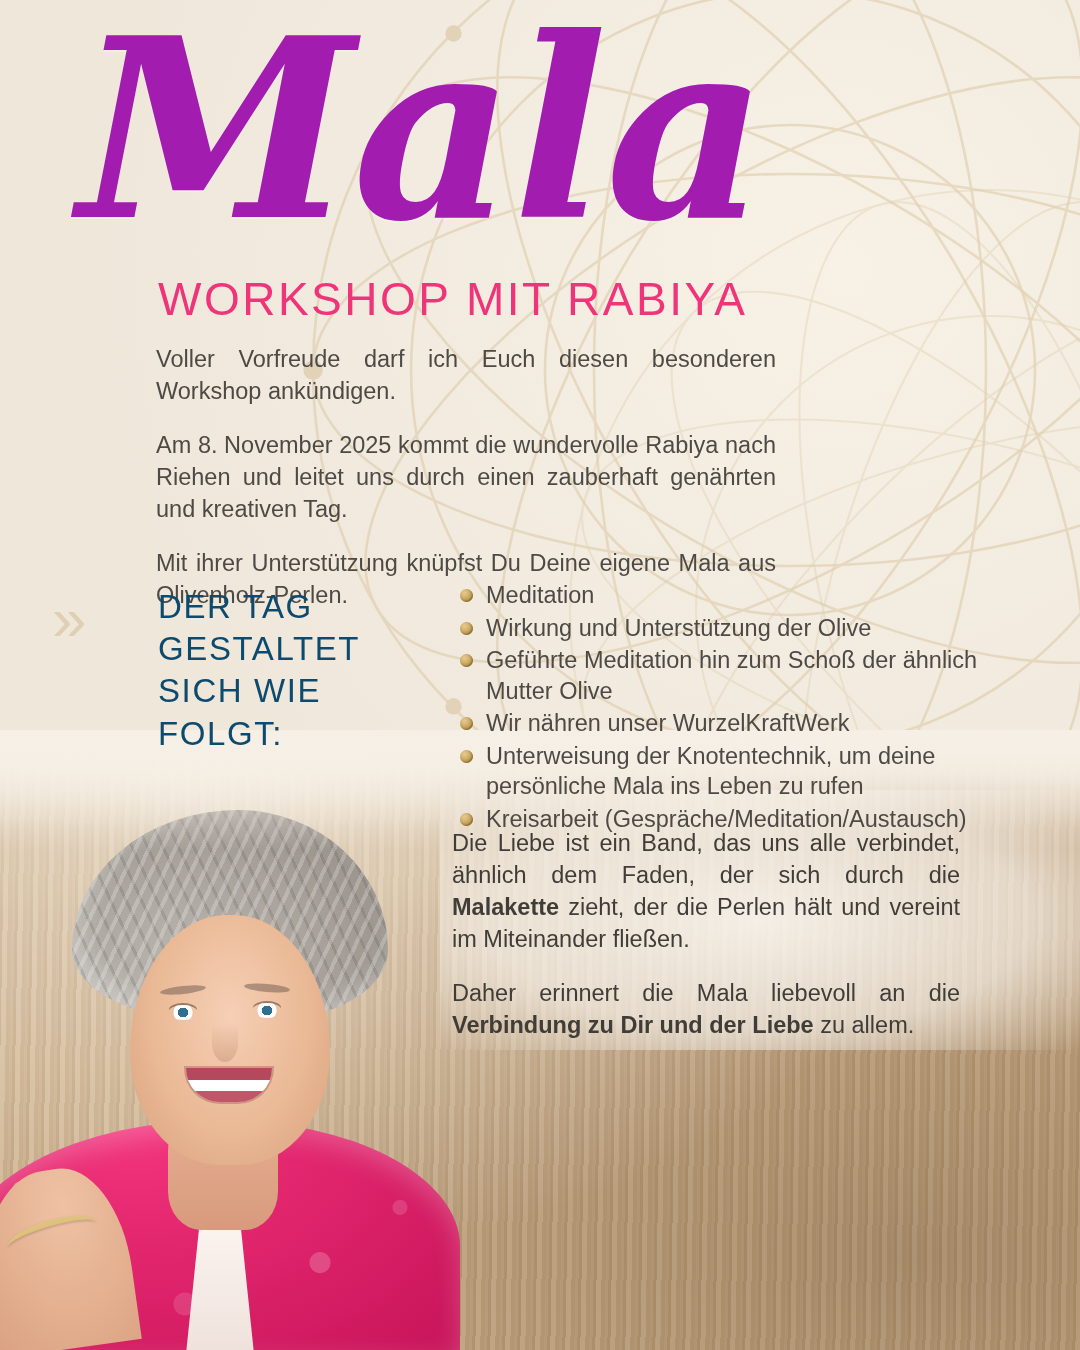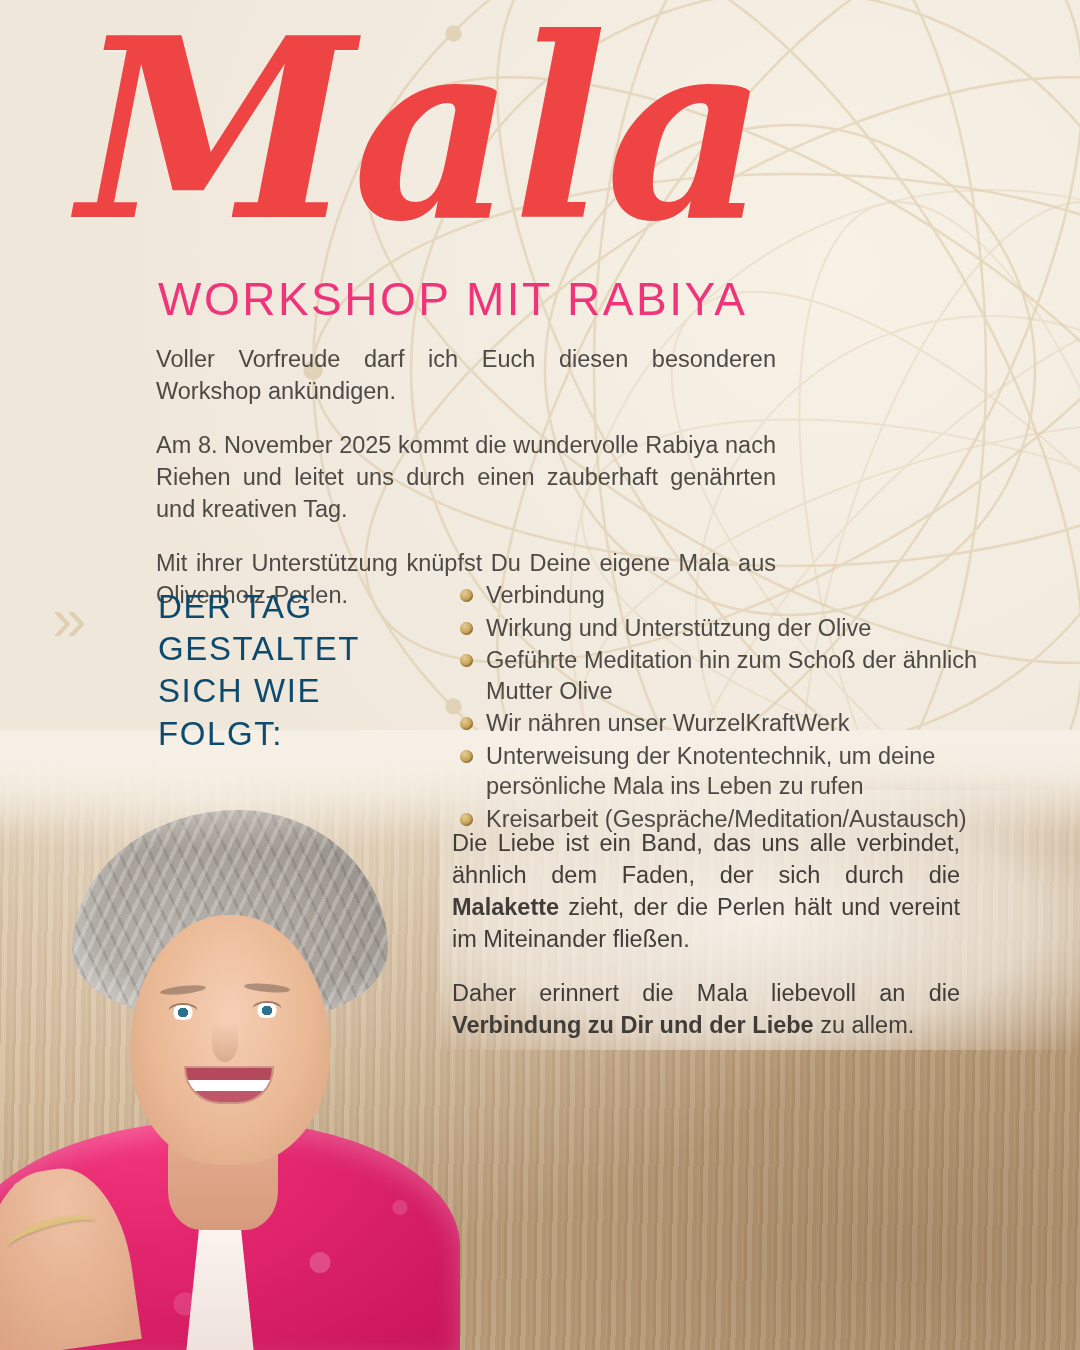--- a/index.html
+++ b/index.html
@@ -171,21 +171,21 @@
 
   
   .headline {
     position:absolute;
     top:14px; left:78px;
     font-family:"DejaVu Serif", serif;
     font-style:italic;
     font-weight:700;
     font-size:250px;
     line-height:.92;
-    color:#ef4444;
+    color:#a21caf;
     letter-spacing:-2px;
     text-shadow:0 2px 0 rgba(255,255,255,.25);
   }
   .subhead {
     position:absolute;
     top:272px; left:158px;
     font-size:46px;
     letter-spacing:2.5px;
     color:#f0347a;
     font-weight:400;
@@ -369,21 +369,21 @@
   <p>Voller Vorfreude darf ich Euch diesen besonderen Workshop ankündigen.</p>
   <p>Am 8. November 2025 kommt die wundervolle Rabiya nach Riehen und leitet uns durch einen zauberhaft genährten und kreativen Tag.</p>
   <p>Mit ihrer Unterstützung knüpfst Du Deine eigene Mala aus Olivenholz-Perlen.</p>
 </div>
 
 <div class="chev">»</div>
 
 <div class="daytitle">DER TAG GESTALTET SICH WIE FOLGT:</div>
 
 <ul class="bullets">
-  <li>Verbindung</li>
+  <li>Meditation</li>
   <li>Wirkung und Unterstützung der Olive</li>
   <li>Geführte Meditation hin zum Schoß der ähnlich Mutter Olive</li>
   <li>Wir nähren unser WurzelKraftWerk</li>
   <li>Unterweisung der Knotentechnik, um deine persönliche Mala ins Leben zu rufen</li>
   <li>Kreisarbeit (Gespräche/Meditation/Austausch)</li>
 </ul>
 
 <div class="closing">
   <p><span>Die Liebe ist ein Band, das uns alle verbindet, ähnlich dem Faden, der sich durch die </span><b>Malakette</b><span> zieht, der die Perlen hält und vereint im Miteinander fließen.</span></p>
   <p><span>Daher erinnert die Mala liebevoll an die </span><b>Verbindung zu Dir und der Liebe</b><span> zu allem.</span></p>

